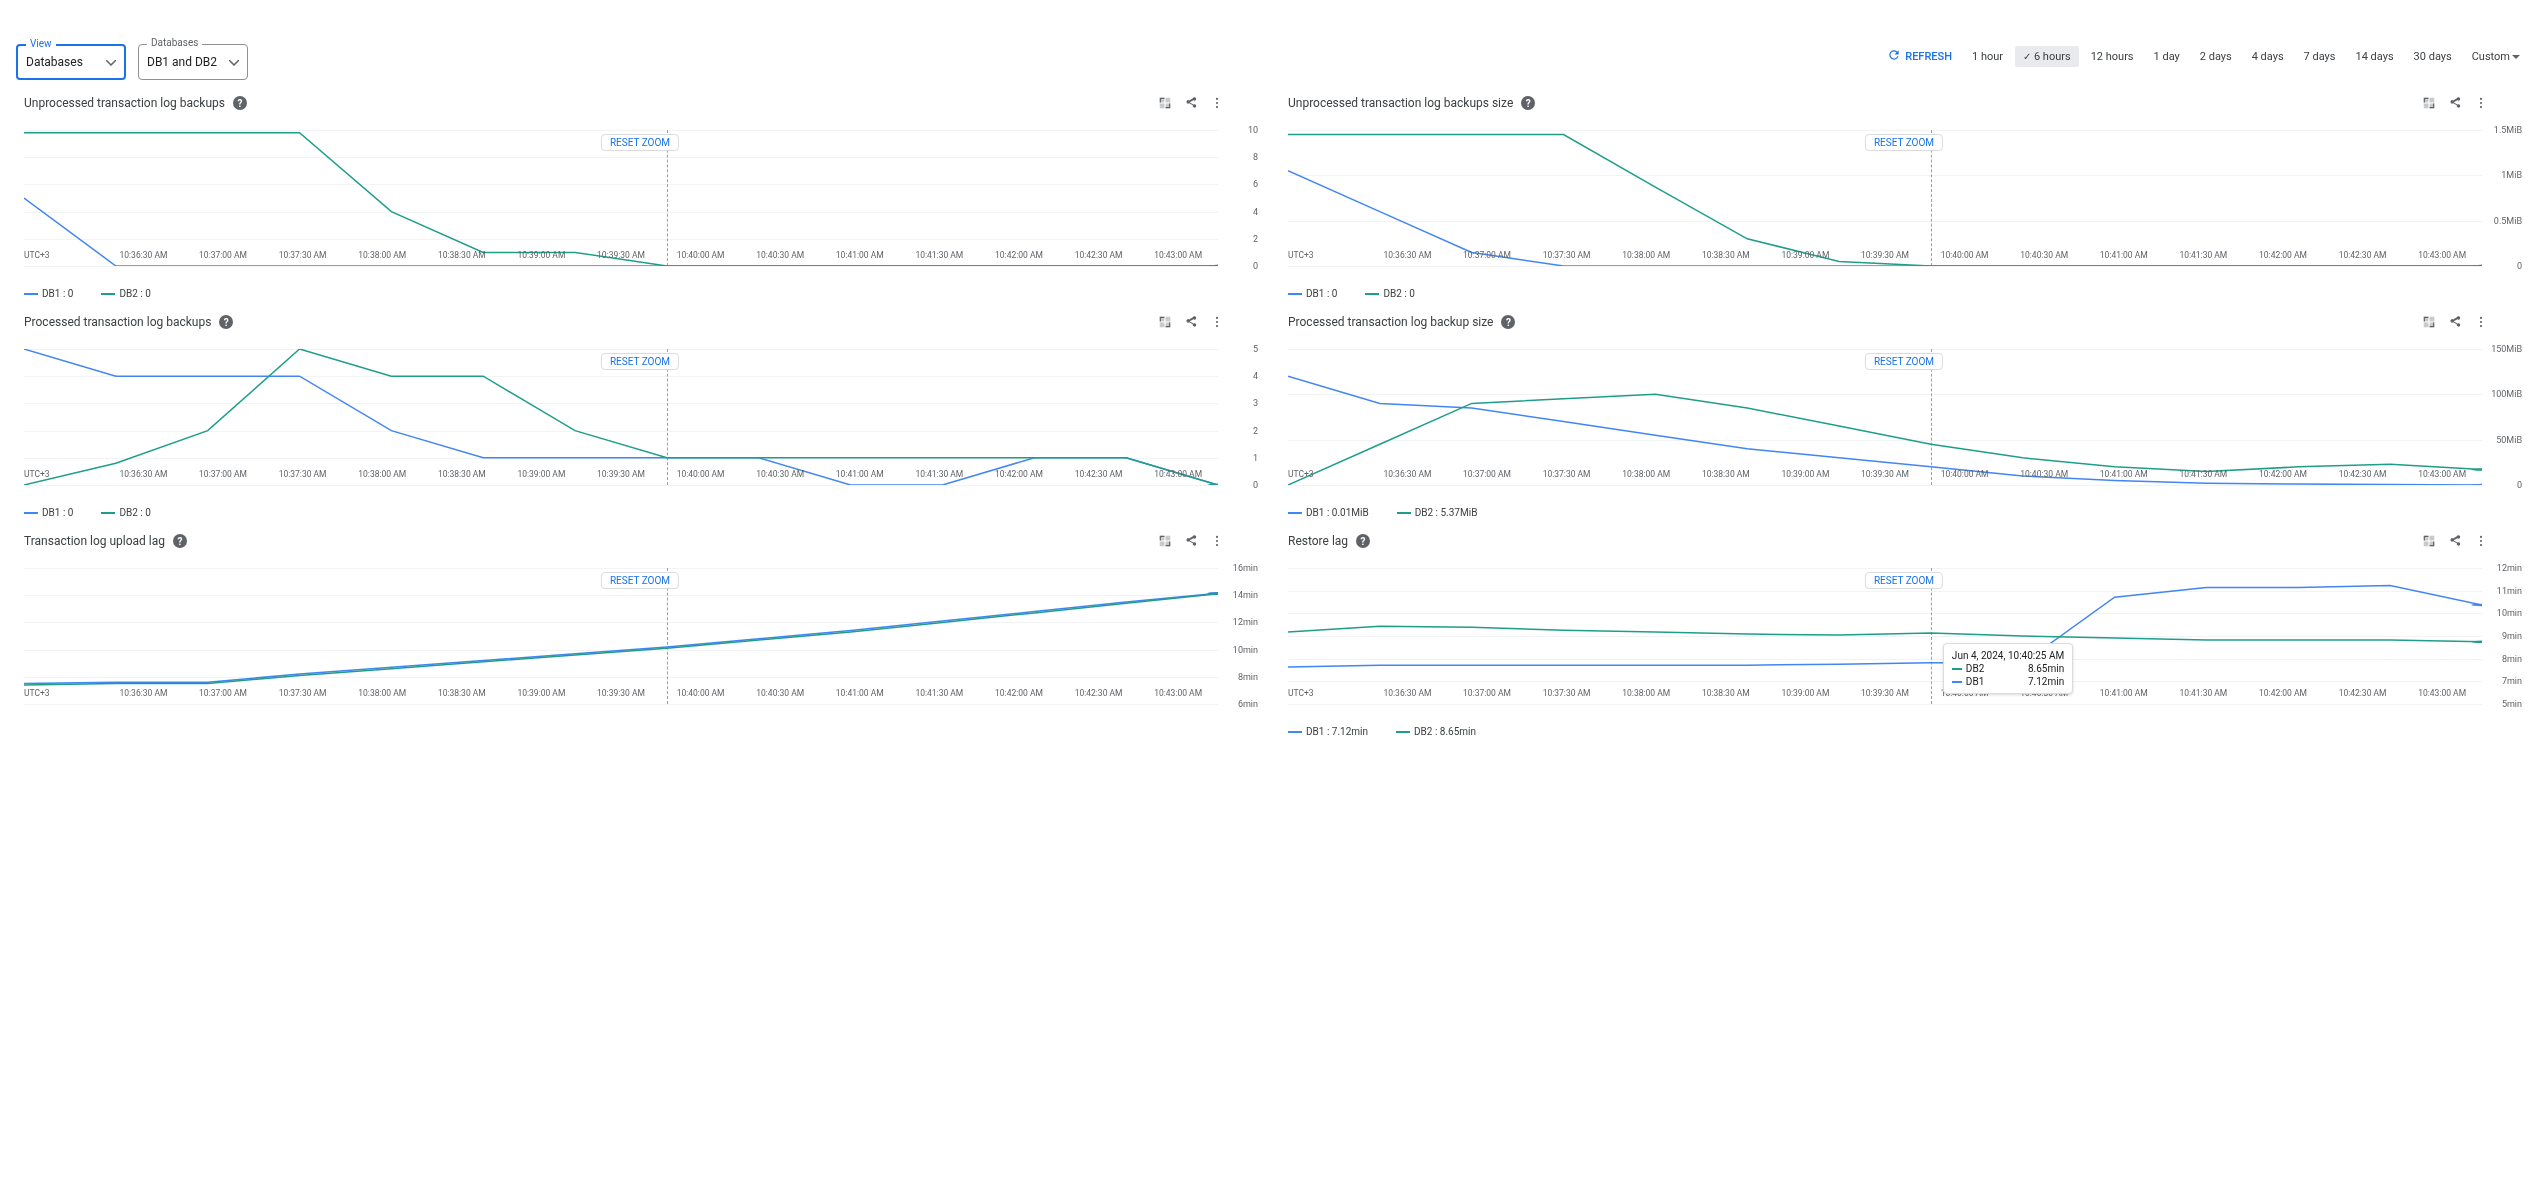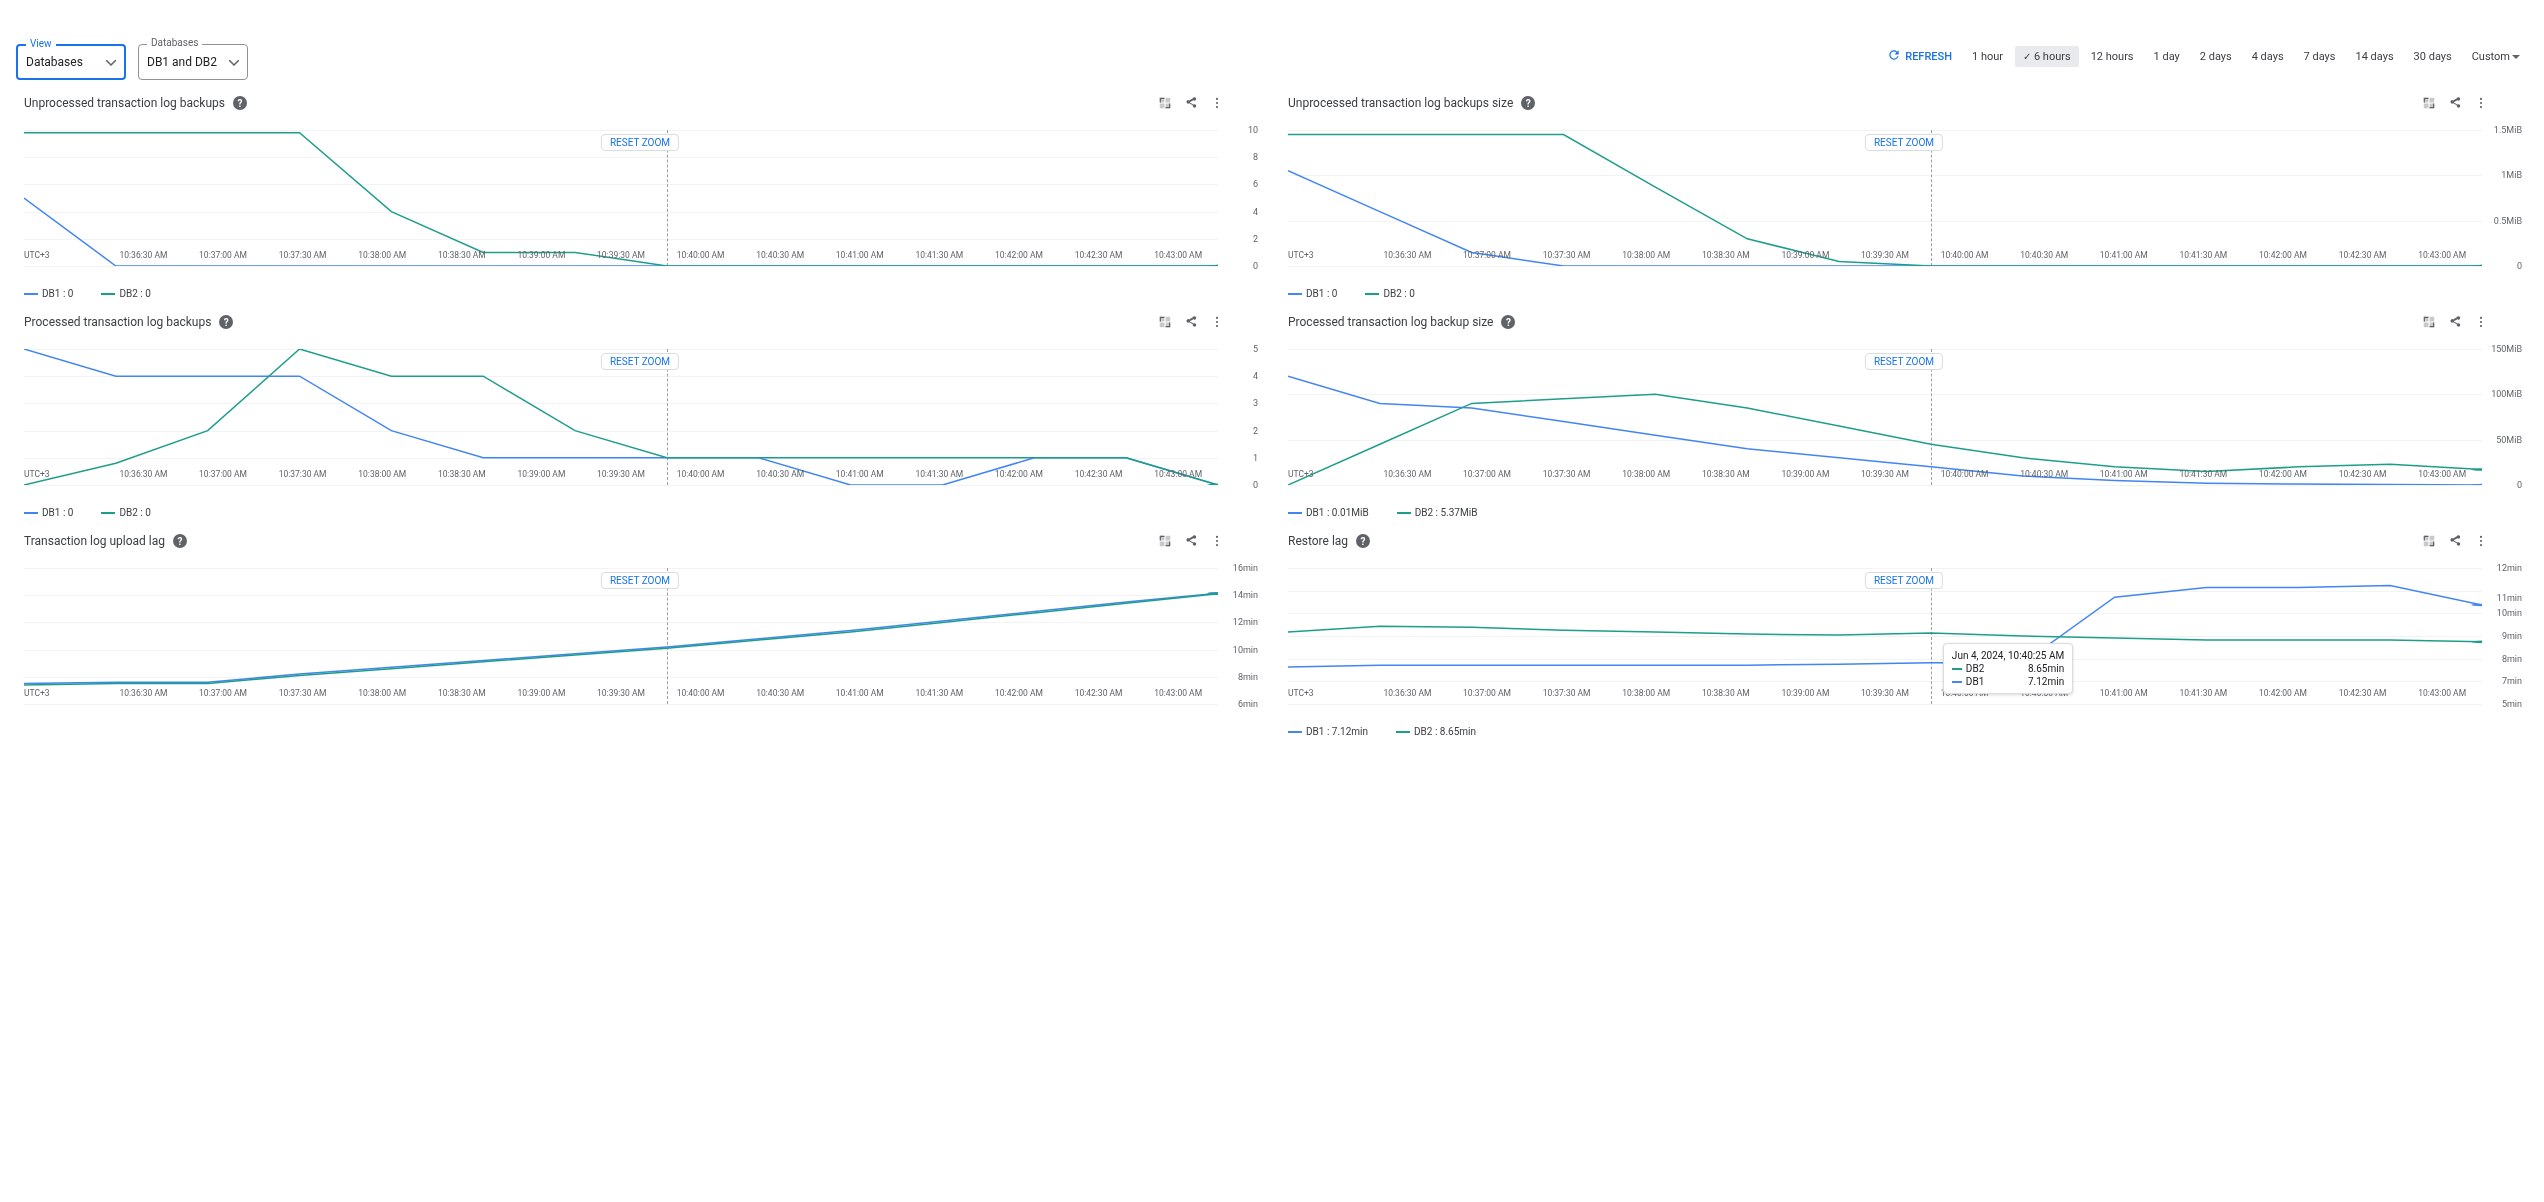--- a/index.html
+++ b/index.html
@@ -507,21 +507,21 @@
           <div class="ytick" style="top: 100%;">5min</div>
           <div class="gridline" style="top: 83.3333%;"></div>
           <div class="ytick" style="top: 83.3333%;">7min</div>
           <div class="gridline" style="top: 66.6667%;"></div>
           <div class="ytick" style="top: 66.6667%;">8min</div>
           <div class="gridline" style="top: 50%;"></div>
           <div class="ytick" style="top: 50%;">9min</div>
           <div class="gridline" style="top: 33.3333%;"></div>
           <div class="ytick" style="top: 33.3333%;">10min</div>
           <div class="gridline" style="top: 16.6667%;"></div>
-          <div class="ytick" style="top: 16.6667%; margin-top: 7px;">11min</div>
+          <div class="ytick" style="top: 16.6667%;">11min</div>
           <div class="gridline" style="top: 0%;"></div>
           <div class="ytick" style="top: 0%;">12min</div>
           <div class="vline" style="left: 53.8462%;"></div>
           <svg class="lines" viewBox="0 0 100 100" preserveAspectRatio="none">
             <polyline points="0,72.85714285714285 7.6923076923076925,71.42857142857143 15.384615384615385,71.42857142857143 23.076923076923077,71.42857142857143 30.76923076923077,71.42857142857143 38.46153846153847,71.42857142857143 46.15384615384615,70.71428571428572 53.84615384615385,69.71428571428571 61.53846153846154,70 69.23076923076923,21.42857142857143 76.92307692307693,14.28571428571429 84.61538461538461,14.28571428571429 92.3076923076923,12.857142857142867 100,27.142857142857146" class="series-line" stroke="#4285f4"></polyline>
             <circle cx="100" cy="27.142857142857146" r="0.9" fill="#4285f4"></circle>
             <polyline points="0,47.14285714285715 7.6923076923076925,42.85714285714286 15.384615384615385,43.571428571428584 23.076923076923077,45.71428571428571 30.76923076923077,47.14285714285715 38.46153846153847,48.57142857142858 46.15384615384615,49.28571428571428 53.84615384615385,47.857142857142854 61.53846153846154,50 69.23076923076923,51.42857142857142 76.92307692307693,52.85714285714285 84.61538461538461,52.85714285714285 92.3076923076923,52.85714285714285 100,54.28571428571429" class="series-line" stroke="#1e9e8a"></polyline>
             <circle cx="100" cy="54.28571428571429" r="0.9" fill="#1e9e8a"></circle>
           </svg>
           <div class="tooltip" style="left: 54.8462%; top: 55%;">

